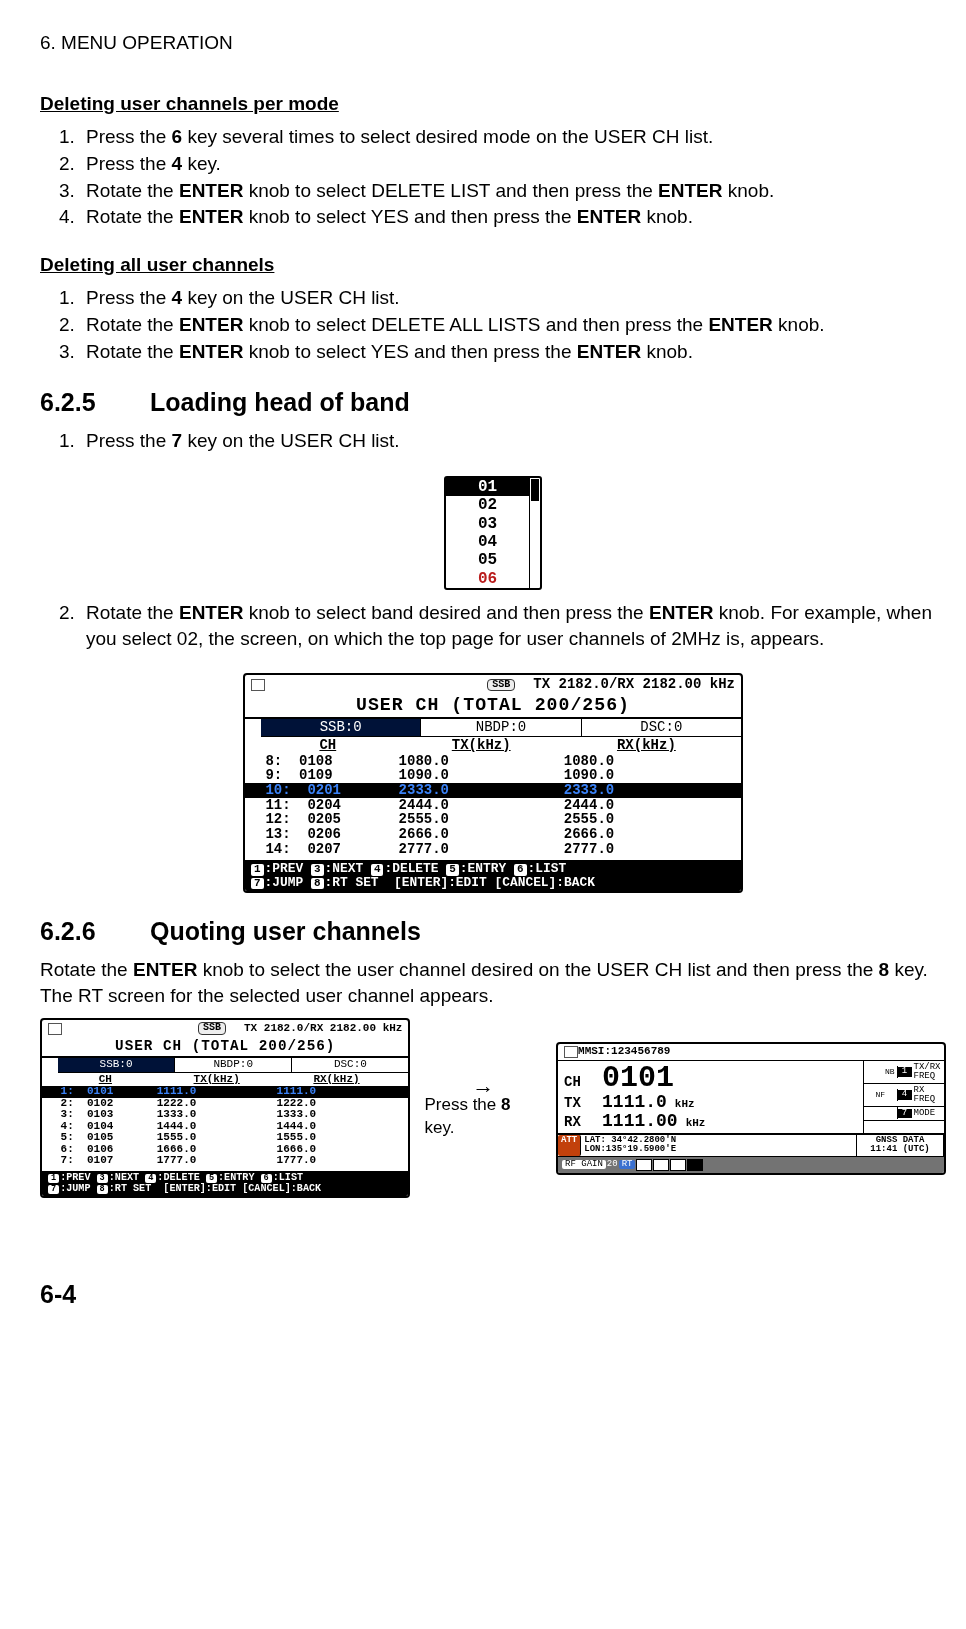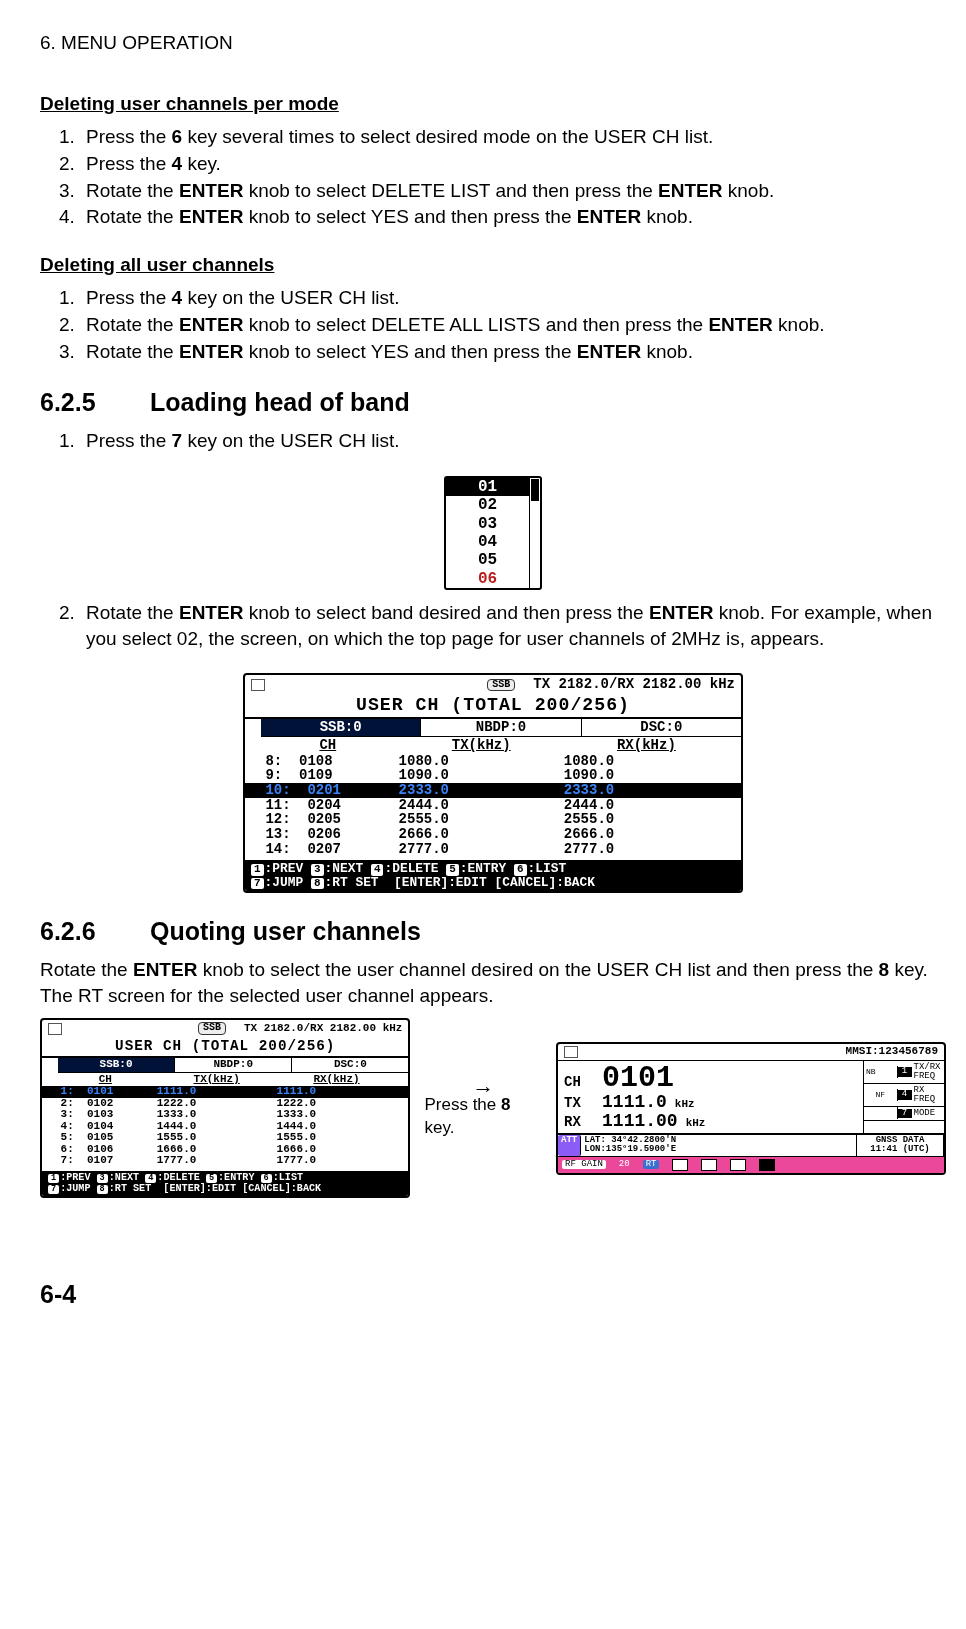--- a/index.html
+++ b/index.html
@@ -125,21 +125,21 @@
     text-align: center;
     font-weight: bold;
     font-size: 1.3em;
     letter-spacing: 1px;
     border-bottom: 2px solid #000;
     padding: 2px 8px;
   }
   .tabs {
     display: flex;
     border-bottom: 1px solid #000;
-    font-weight: bold;
+    font-weight: normal;
     margin-left: 16px;
   }
   .tabs .tab {
     flex: 1;
     text-align: center;
     padding: 1px 0;
     border-right: 1px solid #000;
     position: relative;
   }
   .tabs .tab:last-child { border-right: none; }
@@ -194,40 +194,40 @@
   }
   .arrow {
     font-size: 22px;
     line-height: 0.8;
   }
   .rt-screen {
     width: 400px;
     font-size: 11px;
   }
   .rt-top {
-    display:flex; justify-content:space-between; padding:2px 6px;
+    display:flex; justify-content:flex-start; padding:2px 6px;
     border-bottom:1px solid #000; font-weight:bold;
   }
   .rt-body { display:flex; }
   .rt-left { flex:1; padding:2px 6px; font-weight:bold; }
   .rt-left .big { font-size: 30px; line-height:1; }
   .rt-left .row { display:flex; align-items:baseline; gap:8px; }
   .rt-left .label { width: 30px; font-size:14px; }
   .rt-left .val { font-size: 18px; }
   .rt-left .unit { font-size: 11px; }
   .rt-right { width: 80px; border-left:1px solid #000; font-size:9px; }
   .rt-right .btn { border-bottom:1px solid #000; display:flex; align-items:center; }
   .rt-right .btn .n { background:#000; color:#fff; width:14px; text-align:center; }
   .rt-right .btn .t { flex:1; line-height:1; padding:2px 2px; }
   .rt-status { border-top:1px solid #000; font-weight:bold; padding:1px 6px; font-size:10px; }
   .rt-bottom { display:flex; border-top:2px solid #000; font-size:9px; font-weight:bold; }
   .rt-bottom .cell { border-right:1px solid #000; padding:1px 3px; }
-  .rt-icons-row { display:flex; border-top:1px solid #000; background:#ec4899; color:#fff; font-size:9px; padding:2px 4px; align-items:center; gap:13px; }
+  .rt-icons-row { display:flex; border-top:1px solid #000; background:#737373; color:#fff; font-size:9px; padding:2px 4px; align-items:center; gap:1px; }
   .rt-icons-row .pill { background:#fff; color:#000; border-radius:2px; padding:0 3px; }
-  .pill-dark { background:#8b5cf6; color:#fff; border-radius:2px; padding:0 4px; }
+  .pill-dark { background:#c2410c; color:#fff; border-radius:2px; padding:0 4px; }
   .env-icon { border:1px solid #000; width:14px; height:10px; display:inline-block; background:#fff; }
 </style>
 </head>
 <body>
 
 <div class="chapter-header">6. MENU OPERATION</div>
 
 <h3 class="section-title">Deleting user channels per mode</h3>
 <ol id="steps-per-mode">
     <li>Press the <b>6</b> key several times to select desired mode on the USER CH list.</li>
@@ -419,21 +419,21 @@
             <span class="unit">kHz</span>
           </div>
         <div class="row">
             <span class="label">RX</span>
             <span class="val">1111.00</span>
             <span class="unit">kHz</span>
           </div>
       </div>
       <div class="rt-right" id="rt-side">
           <div class="btn">
-            <span class="t" style="font-size:8px;border-right:1px solid #000;text-align:left;width:16px">NB</span>
+            <span class="t" style="font-size:8px;border-right:1px solid #000;text-align:right;width:16px">NB</span>
             <span class="n">1</span>
             <span class="t">TX/RX<br>FREQ</span>
           </div>
           <div class="btn">
             <span class="t" style="font-size:8px;border-right:1px solid #000;text-align:center;width:16px">NF</span>
             <span class="n">4</span>
             <span class="t">RX<br>FREQ</span>
           </div>
           <div class="btn">
             <span class="t" style="font-size:8px;border-right:1px solid #000;text-align:center;width:16px">&nbsp;</span>

